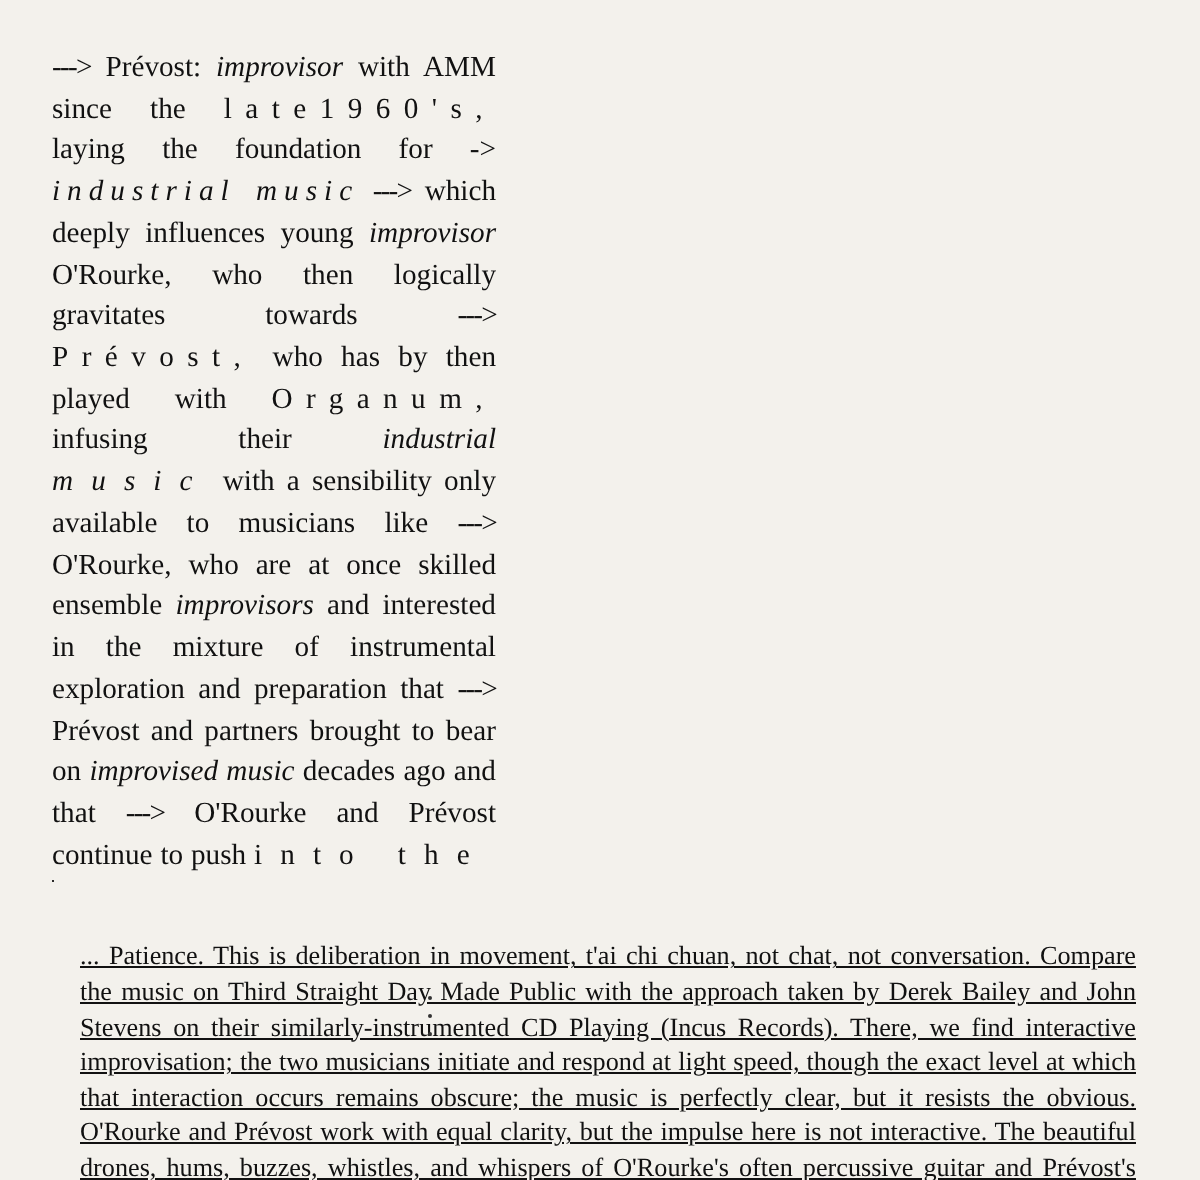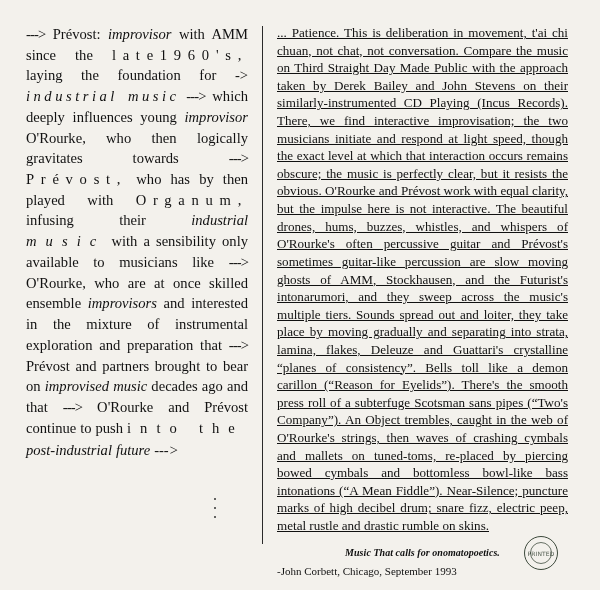--- a/index.html
+++ b/index.html
@@ -14,21 +14,21 @@
     color: #111;
     overflow: hidden;
   }
   .page {
     position: relative;
     width: 600px;
     height: 590px;
     box-sizing: border-box;
     padding: 24px 32px 18px 26px;
     display: flex;
-    flex-direction: row;
+    flex-direction: column;
     align-items: stretch;
   }
   .col-left {
     width: 236px;
     flex: 0 0 236px;
     padding-right: 14px;
     box-sizing: border-box;
   }
   .divider {
     width: 1px;
@@ -144,21 +144,20 @@
   }
 </style>
 </head>
 <body>
 
 <div class="page">
 
   <div class="col-left">
     <div class="left-text">
       <p><span class="arrow">---&gt;</span> Prévost: <span class="ital">improvisor</span> with AMM since the <span class="spread2">late1960's,</span> laying the foundation for -&gt; <span class="ital spread1">industrial music</span> <span class="arrow">---&gt;</span> which deeply influences young <span class="ital">improvisor</span> O'Rourke, who then logically gravitates towards <span class="arrow">---&gt;</span> <span class="spread2">Prévost,</span> who has by then played with <span class="spread2">Organum,</span> infusing their <span class="ital">industrial</span> <span class="ital spread3">music</span> with a sensibility only available to musicians like <span class="arrow">---&gt;</span> O'Rourke, who are at once skilled ensemble <span class="ital">improvisors</span> and interested in the mixture of instrumental exploration and preparation that <span class="arrow">---&gt;</span> Prévost and partners brought to bear on <span class="ital">improvised music</span> decades ago and that <span class="arrow">---&gt;</span> O'Rourke and Prévost continue to push <span class="spread3">into the</span></p>
-      <span class="lastline">post-industrial future ---&gt;</span>
     </div>
   </div>
 
   <div class="divider"></div>
 
   <div class="col-right">
     <div class="right-text">
       <p>... Patience. This is deliberation in movement, t'ai chi chuan, not chat, not conversation. Compare the music on Third Straight Day Made Public with the approach taken by Derek Bailey and John Stevens on their similarly-instrumented CD Playing (Incus Records). There, we find interactive improvisation; the two musicians initiate and respond at light speed, though the exact level at which that interaction occurs remains obscure; the music is perfectly clear, but it resists the obvious. O'Rourke and Prévost work with equal clarity, but the impulse here is not interactive. The beautiful drones, hums, buzzes, whistles, and whispers of O'Rourke's often percussive guitar and Prévost's sometimes guitar-like percussion are slow moving ghosts of AMM, Stockhausen, and the Futurist's intonarumori, and they sweep across the music's multiple tiers. Sounds spread out and loiter, they take place by moving gradually and separating into strata, lamina, flakes, Deleuze and Guattari's crystalline “planes of consistency”. Bells toll like a demon carillon (“Reason for Eyelids”). There's the smooth press roll of a subterfuge Scotsman sans pipes (“Two's Company”). An Object trembles, caught in the web of O'Rourke's strings, then waves of crashing cymbals and mallets on tuned-toms, re-placed by piercing bowed cymbals and bottomless bowl-like bass intonations (“A Mean Fiddle”). Near-Silence; puncture marks of high decibel drum; snare fizz, electric peep, metal rustle and drastic rumble on skins.</p>
       <div class="tagline">Music That calls for onomatopoetics.</div>
       <div class="byline">-John Corbett, Chicago, September 1993</div>

